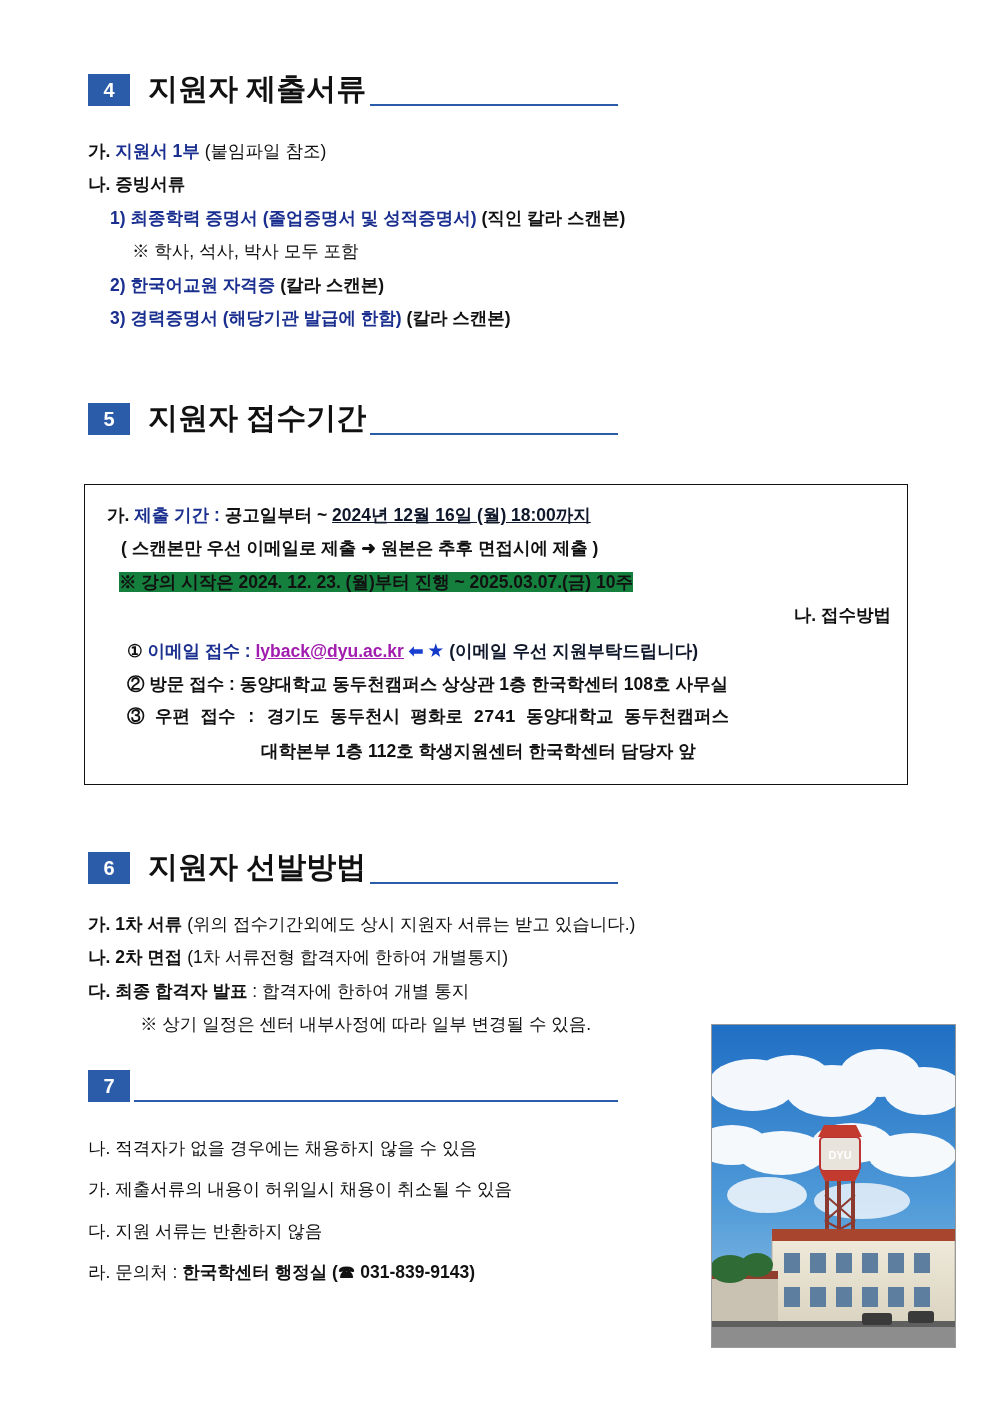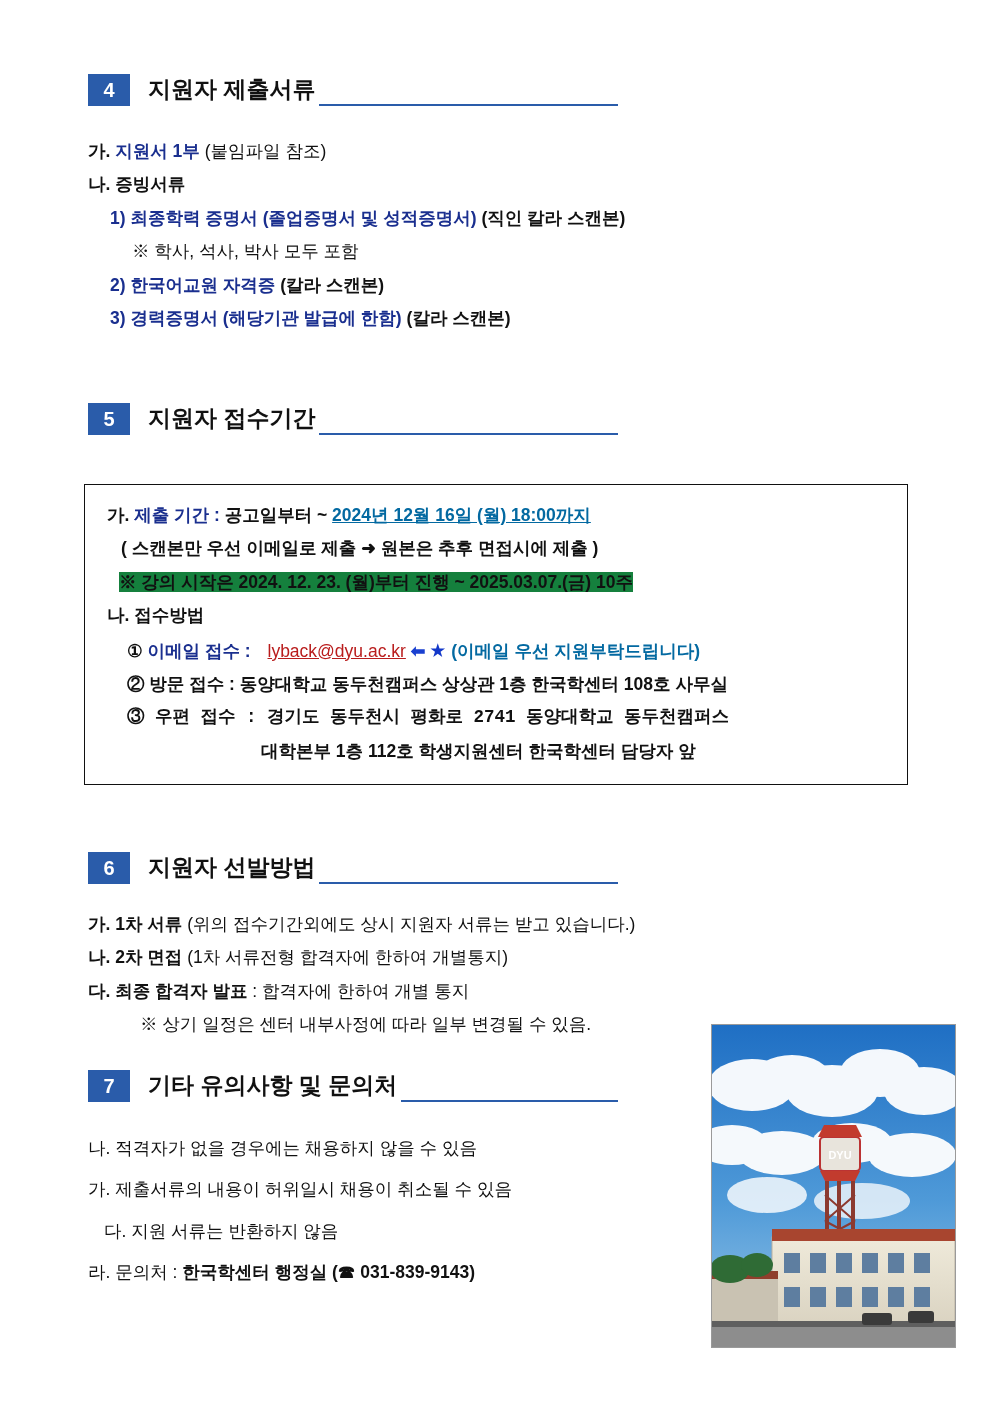--- a/index.html
+++ b/index.html
@@ -36,21 +36,21 @@
     background: #2a5caa;
     color: #ffffff;
     font-size: 20px;
     font-weight: bold;
     display: flex;
     align-items: center;
     justify-content: center;
     flex: none;
   }
   .sec-title {
-    font-size: 23px;
+    font-size: 30px;
     font-weight: bold;
     color: #111111;
     padding: 0 0 2px 18px;
     line-height: 30px;
     white-space: nowrap;
   }
   .sec-rule {
     flex: 1;
     border-bottom: 2.5px solid #2a5caa;
     height: 30px;
@@ -60,43 +60,42 @@
   .line {
     font-size: 17.5px;
     line-height: 1.45;
     color: #111;
     margin: 0;
     padding: 4px 0;
     white-space: nowrap;
   }
   .b { font-weight: bold; }
   .navy { color: #1a2f8f; font-weight: bold; }
-  .red { color: #0369a1; font-weight: bold; }
+  .red { color: #0f172a; font-weight: bold; }
   .black { color: #111; }
   .ul { text-decoration: underline; }
   .hl { background: #15803d; }
 
   .indent1 { padding-left: 22px; }
   .indent2 { padding-left: 44px; }
 
   
   .box {
     border: 1.5px solid #111;
     margin: 14px 0 0 0;
     padding: 14px 16px 16px 16px;
     box-sizing: border-box;
   }
 
   .arrow-blue { color: #1940d0; font-weight: bold; letter-spacing: -1px;}
   .star-blue { color: #1338c9; font-size: 19px; }
   .link {
-    color: #b91c1c;
+    color: #a21caf;
     text-decoration: underline;
-    font-weight: normal;
-    margin-left: 12px;
+    font-weight: bold;
   }
 
   
   .photo {
     position: absolute;
     right: 36px;
     bottom: 55px;
     width: 243px;
     height: 322px;
     border: 1px solid #9a9a9a;
@@ -151,21 +150,21 @@
   <div class="box" style="position:absolute; left:84px; top:470px; width:824px;">
     <div class="line" style="padding-left:6px;">
       <span class="b black">가. </span><span class="navy">제출 기간 : </span><span class="b black">공고일부터 ~ </span><span class="red ul">2024년 12월 16일 (월) 18:00까지</span>
     </div>
     <div class="line" style="padding-left:20px;">
       <span class="b black">( 스캔본만 우선 이메일로 제출 ➜ 원본은 추후 면접시에 제출 )</span>
     </div>
     <div class="line" style="padding-left:18px;">
       <span class="b black hl">※ 강의 시작은 2024. 12. 23. (월)부터 진행 ~ 2025.03.07.(금) 10주</span>
     </div>
-    <div class="line" style="padding-left:6px;">
+    <div class="line" style="padding-left:6px;text-align:right;">
       <span class="b black">나. 접수방법</span>
     </div>
     <div class="line" style="padding-left:26px;">
       <span class="b black">①</span>
       <span class="navy">이메일 접수 : </span><a class="link" href="#">lyback@dyu.ac.kr</a>
       <span class="arrow-blue">⬅</span>
       <span class="star-blue">★</span>
       <span class="red">(이메일 우선 지원부탁드립니다)</span>
     </div>
     <div class="line" style="padding-left:26px;">
@@ -198,33 +197,32 @@
       <span class="b black">다. 최종 합격자 발표</span><span class="black"> : 합격자에 한하여 개별 통지</span>
     </div>
     <div class="line" style="padding-left:4px;margin-left:48px;">
       <span class="black">※ 상기 일정은 센터 내부사정에 따라 일부 변경될 수 있음.</span>
     </div>
   </div>
 
   <div style="position:absolute; left:88px; top:1070px; width:530px;">
     <div class="section-head">
       <div class="sec-num">7</div>
-      <div class="sec-title">기타 유의사항 및 문의처</div>
       <div class="sec-rule"></div>
     </div>
   </div>
 
   <div style="position:absolute; left:88px; top:1128px; width:570px;">
     <div class="line" style="padding:8px 0;">
       <span class="black">나. 적격자가 없을 경우에는 채용하지 않을 수 있음</span>
     </div>
     <div class="line" style="padding:8px 0;">
       <span class="black">가. 제출서류의 내용이 허위일시 채용이 취소될 수 있음</span>
     </div>
-    <div class="line" style="padding:8px 0;margin-left:16px;">
+    <div class="line" style="padding:8px 0;">
       <span class="black">다. 지원 서류는 반환하지 않음</span>
     </div>
     <div class="line" style="padding:8px 0;">
       <span class="black">라. 문의처 : </span><span class="b black">한국학센터 행정실 (☎ 031-839-9143)</span>
     </div>
   </div>
 
   <div class="photo">
     <svg width="243" height="322" viewBox="0 0 243 322">
       <defs>

